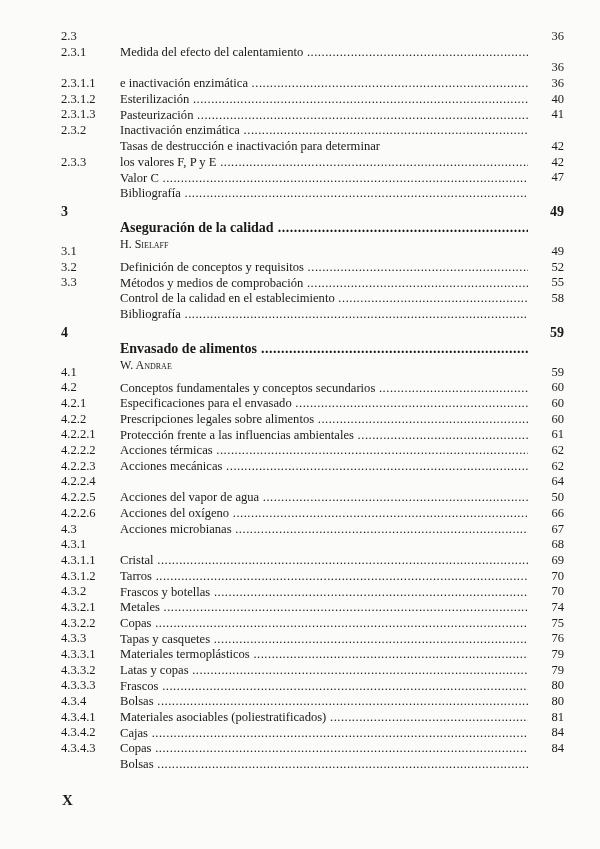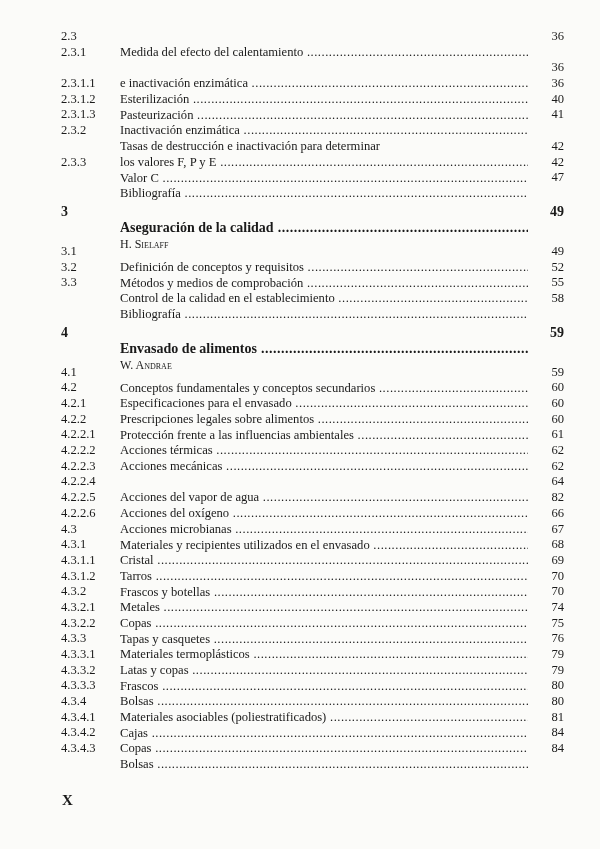--- a/index.html
+++ b/index.html
@@ -150,30 +150,29 @@
       <span class="page">62</span>
     </div>
     <div class="row">
       <span class="num">4.2.2.4</span>
       <span class="title dotted">Acciones del vapor de agua</span>
       <span class="page">64</span>
     </div>
     <div class="row">
       <span class="num">4.2.2.5</span>
       <span class="title dotted">Acciones del oxígeno</span>
-      <span class="page">82</span>
+      <span class="page">50</span>
     </div>
     <div class="row">
       <span class="num">4.2.2.6</span>
       <span class="title dotted">Acciones microbianas</span>
       <span class="page">66</span>
     </div>
     <div class="row">
       <span class="num">4.3</span>
-      <span class="title dotted">Materiales y recipientes utilizados en el envasado</span>
       <span class="page">67</span>
     </div>
     <div class="row">
       <span class="num">4.3.1</span>
       <span class="title dotted">Cristal</span>
       <span class="page">68</span>
     </div>
     <div class="row">
       <span class="num">4.3.1.1</span>
       <span class="title dotted">Tarros</span>

